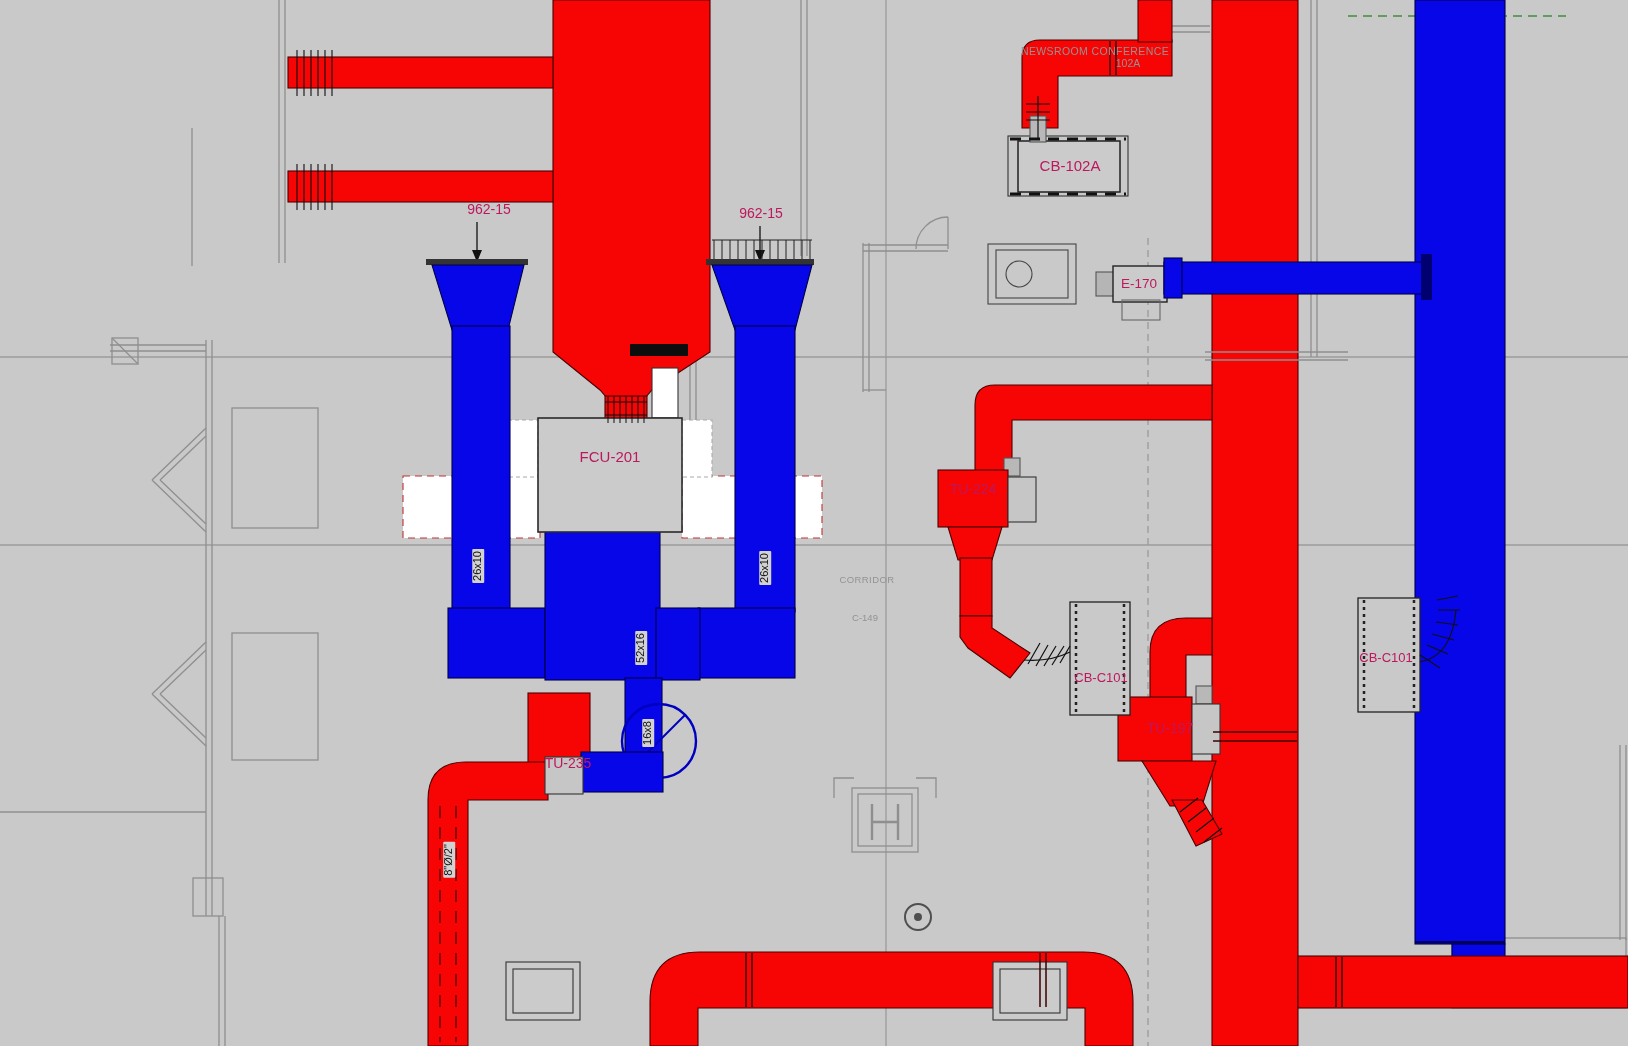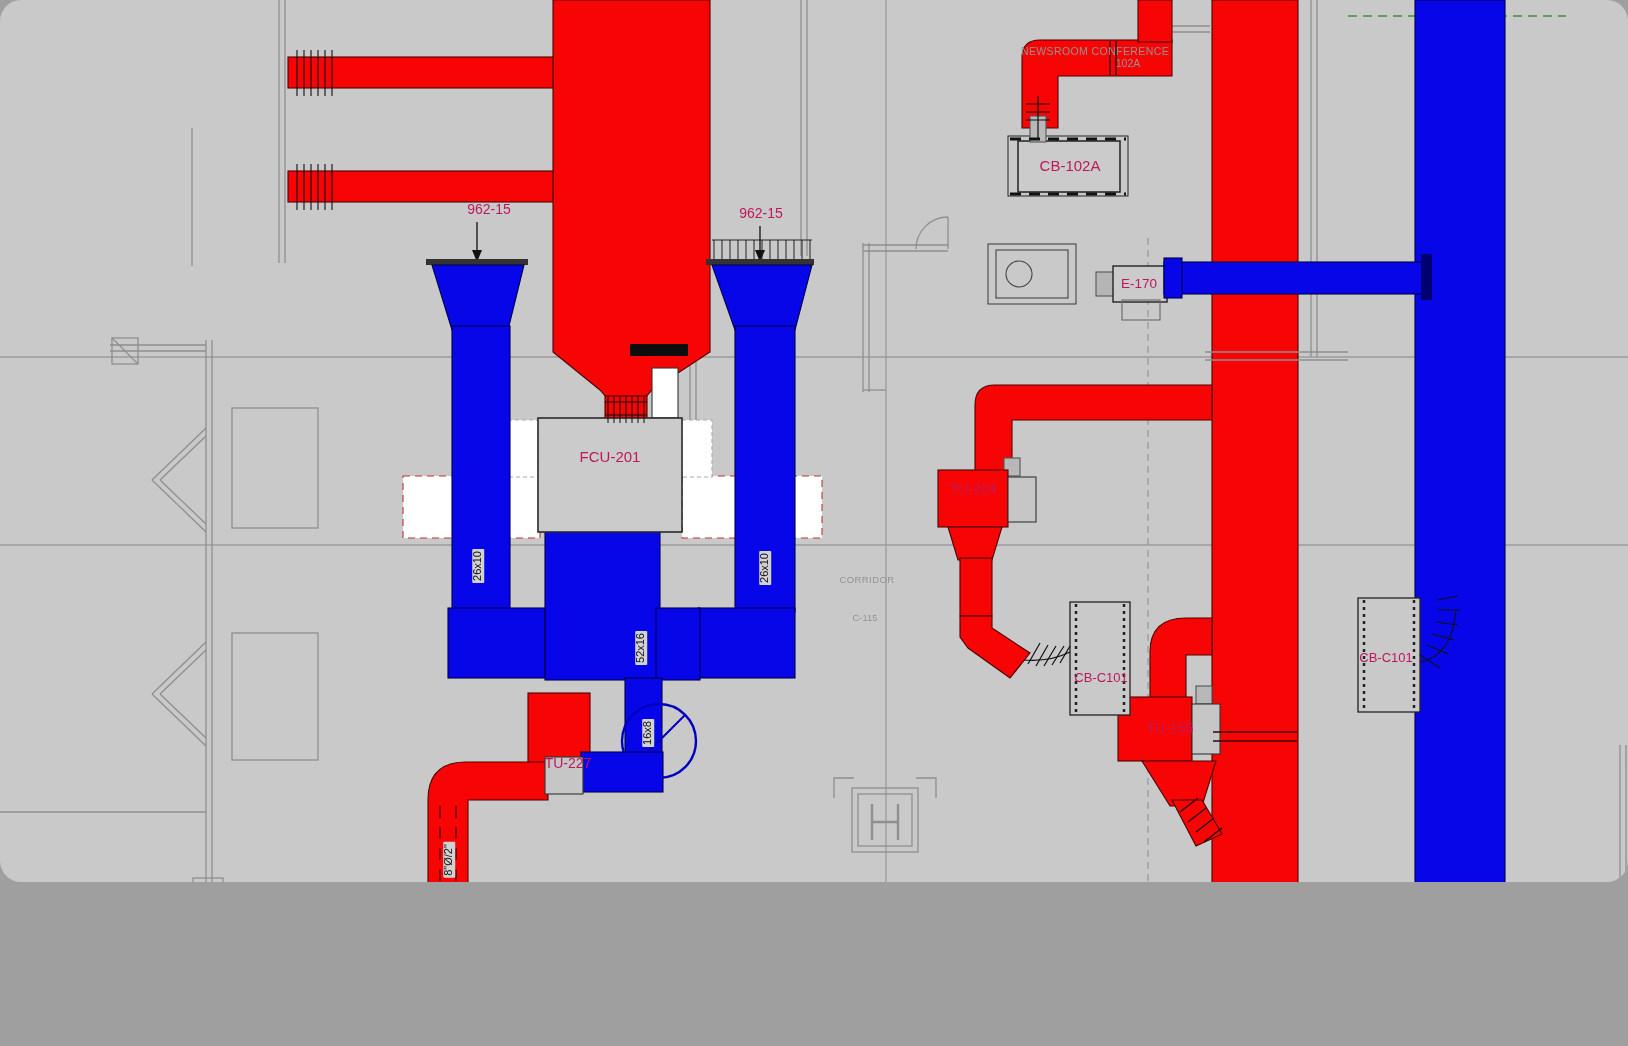--- a/index.html
+++ b/index.html
@@ -1,17 +1,17 @@
 <!DOCTYPE html>
 <html><head>
 <meta charset="utf-8">
 <style>
   html,body{margin:0;padding:0;background:#9f9f9f;}
-  .canvas{position:relative;width:1628px;height:882px;background:#c9c9c9;overflow:hidden;
-          font-family:"Liberation Sans", sans-serif;border-radius:21px;}
+  .canvas{position:relative;width:1628px;height:1046px;background:#c9c9c9;overflow:hidden;
+          font-family:"Liberation Sans", sans-serif;}
   .layer{position:absolute;left:0;top:0;width:1628px;height:1046px;}
   .lbl{position:absolute;transform:translate(-50%,-50%);white-space:nowrap;color:#be185d;
        font-family:"Liberation Sans", sans-serif;line-height:1.05;text-align:center;}
   .muted{color:#939393;}
   .rot{transform:translate(-50%,-50%) rotate(-90deg);}
   .size-tag{background:#d2d2d2;padding:0 2px;border-radius:1px;font-size:11px;color:#101010;}
 </style>
 </head>
 <body>
 
@@ -221,30 +221,30 @@
       <path d="M1420 655 L1440 668 M1427 645 L1448 654 M1432 634 L1454 640 M1436 622 L1458 625 M1438 610 L1460 610 M1437 600 L1458 596"></path>
     </g>
     <g stroke="#111" stroke-width="1.2">
       <path d="M1180 812 L1198 798 M1188 822 L1206 808 M1196 832 L1214 818 M1204 842 L1222 828"></path>
     </g>
   </svg>
 
   <div class="lbl muted" style="left:1095px;top:52px;font-size:10.5px;letter-spacing:.4px">NEWSROOM CONFERENCE</div>
   <div class="lbl muted" style="left:1128px;top:64px;font-size:10.5px">102A</div>
   <div class="lbl muted" style="left:867px;top:580px;font-size:9.5px;letter-spacing:.4px">CORRIDOR</div>
-  <div class="lbl muted" style="left:865px;top:618px;font-size:9.5px">C-115</div>
+  <div class="lbl muted" style="left:865px;top:618px;font-size:9.5px">C-149</div>
 
   <div class="lbl" style="left:1070px;top:166px;font-size:15px">CB-102A</div>
   <div class="lbl" style="left:1139px;top:284px;font-size:13.5px">E-170</div>
   <div class="lbl" style="left:610px;top:457px;font-size:15px">FCU-201</div>
   <div class="lbl" style="left:973px;top:489px;font-size:14px">TU-224</div>
   <div class="lbl" style="left:1101px;top:678px;font-size:13px">CB-C101</div>
   <div class="lbl" style="left:1386px;top:658px;font-size:13px">CB-C101</div>
-  <div class="lbl" style="left:1170px;top:728px;font-size:14px">TU-155</div>
-  <div class="lbl" style="left:568px;top:763px;font-size:14px">TU-227</div>
+  <div class="lbl" style="left:1170px;top:728px;font-size:14px">TU-197</div>
+  <div class="lbl" style="left:568px;top:763px;font-size:14px">TU-235</div>
 
   <div class="lbl" style="left:489px;top:209px;font-size:14px">962-15</div>
   <div class="lbl" style="left:761px;top:213px;font-size:14px">962-15</div>
 
   <div class="lbl size-tag rot" style="left:478px;top:566px">26x10</div>
   <div class="lbl size-tag rot" style="left:765px;top:568px">26x10</div>
   <div class="lbl size-tag rot" style="left:641px;top:648px">52x16</div>
   <div class="lbl size-tag rot" style="left:648px;top:733px">16x8</div>
   <div class="lbl size-tag rot" style="left:449px;top:860px">8"Ø/2"</div>
 

